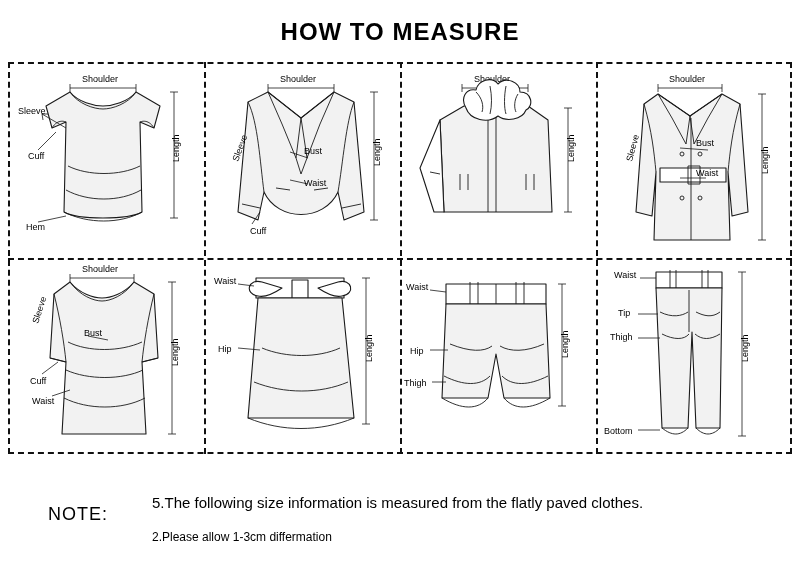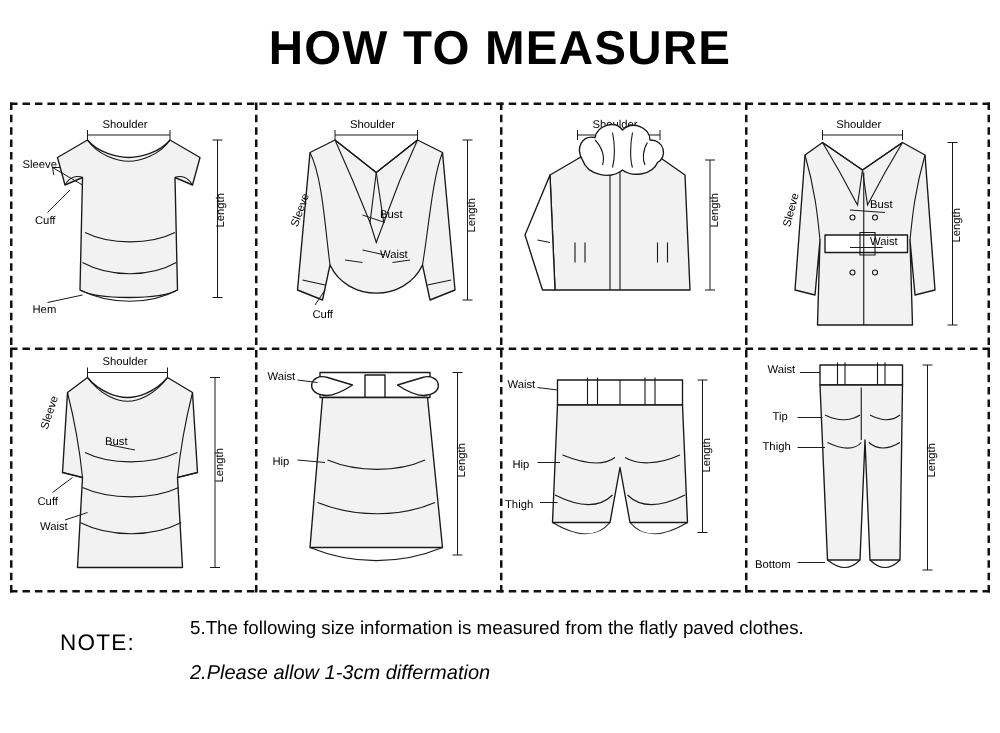--- a/index.html
+++ b/index.html
@@ -19,28 +19,28 @@
     position: relative;
     width: 800px;
     height: 586px;
   }
   .title {
     position: absolute;
     top: 18px;
     left: 0;
     width: 800px;
     text-align: center;
-    font-size: 38px;
+    font-size: 24px;
     font-weight: bold;
     letter-spacing: 1px;
   }
   .grid {
     position: absolute;
     left: 8px;
-    top: 82px;
+    top: 62px;
     width: 784px;
     height: 392px;
   }
   .cell {
     position: absolute;
     box-sizing: border-box;
   }
   
   .dash-h {
     position: absolute;
@@ -73,22 +73,21 @@
   .note-line1 {
     position: absolute;
     left: 112px;
     top: 8px;
     font-size: 15px;
   }
   .note-line2 {
     position: absolute;
     left: 112px;
     top: 44px;
-    font-size: 16px;
-    font-style: italic;
+    font-size: 12px;
   }
   svg { display:block; }
   .lbl {
     font-family: "Liberation Sans", sans-serif;
     font-size: 9px;
     fill: #000;
   }
   .garment {
     fill: #ffffff;
     stroke: #1a1a1a;

